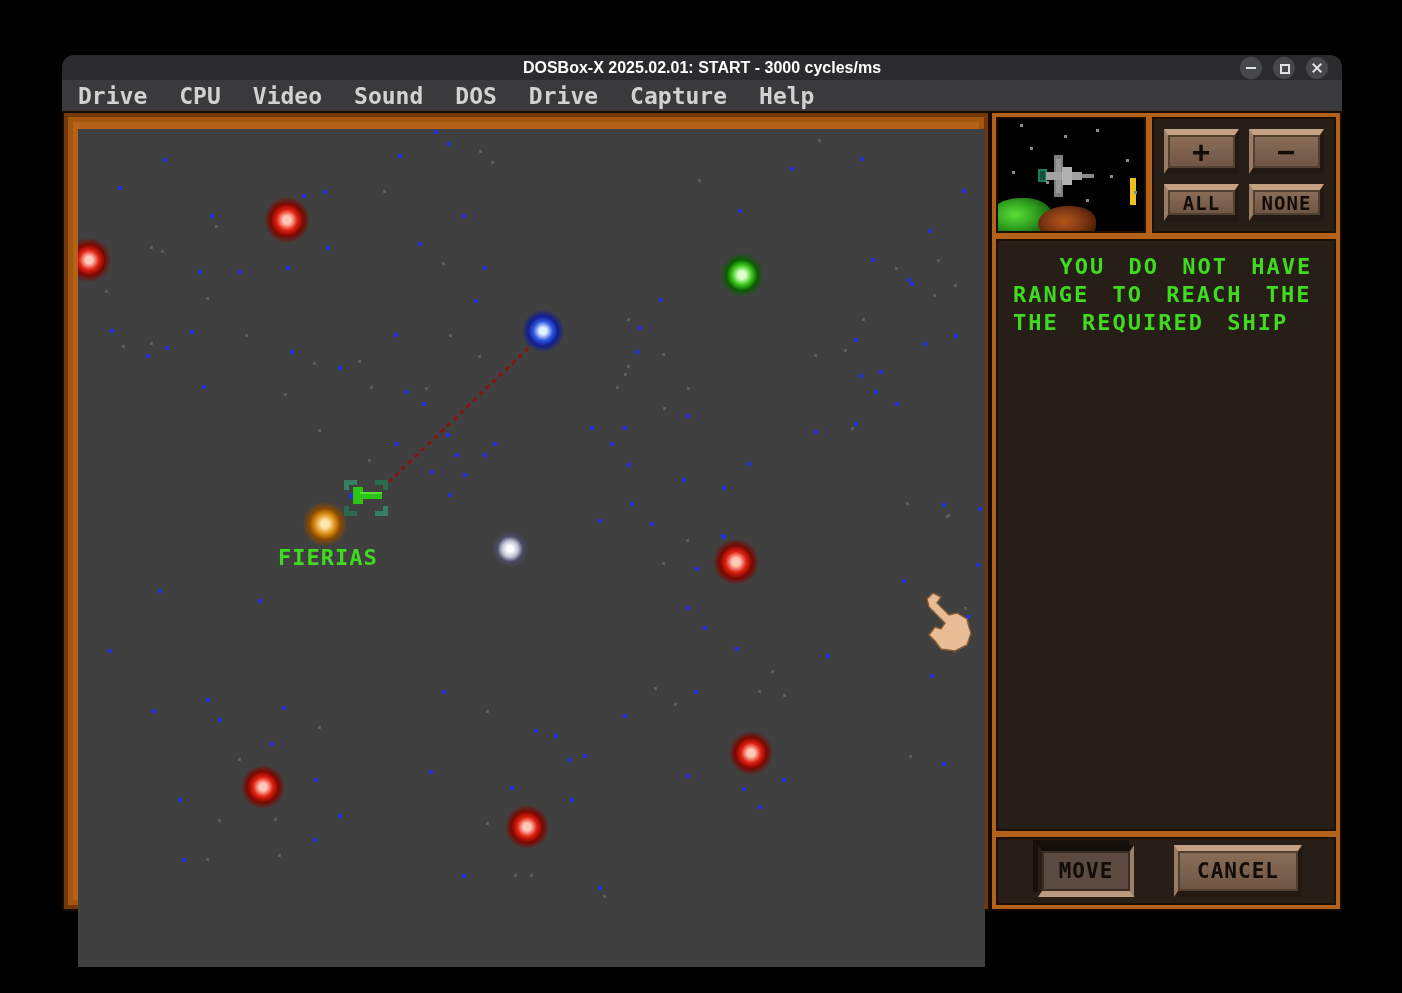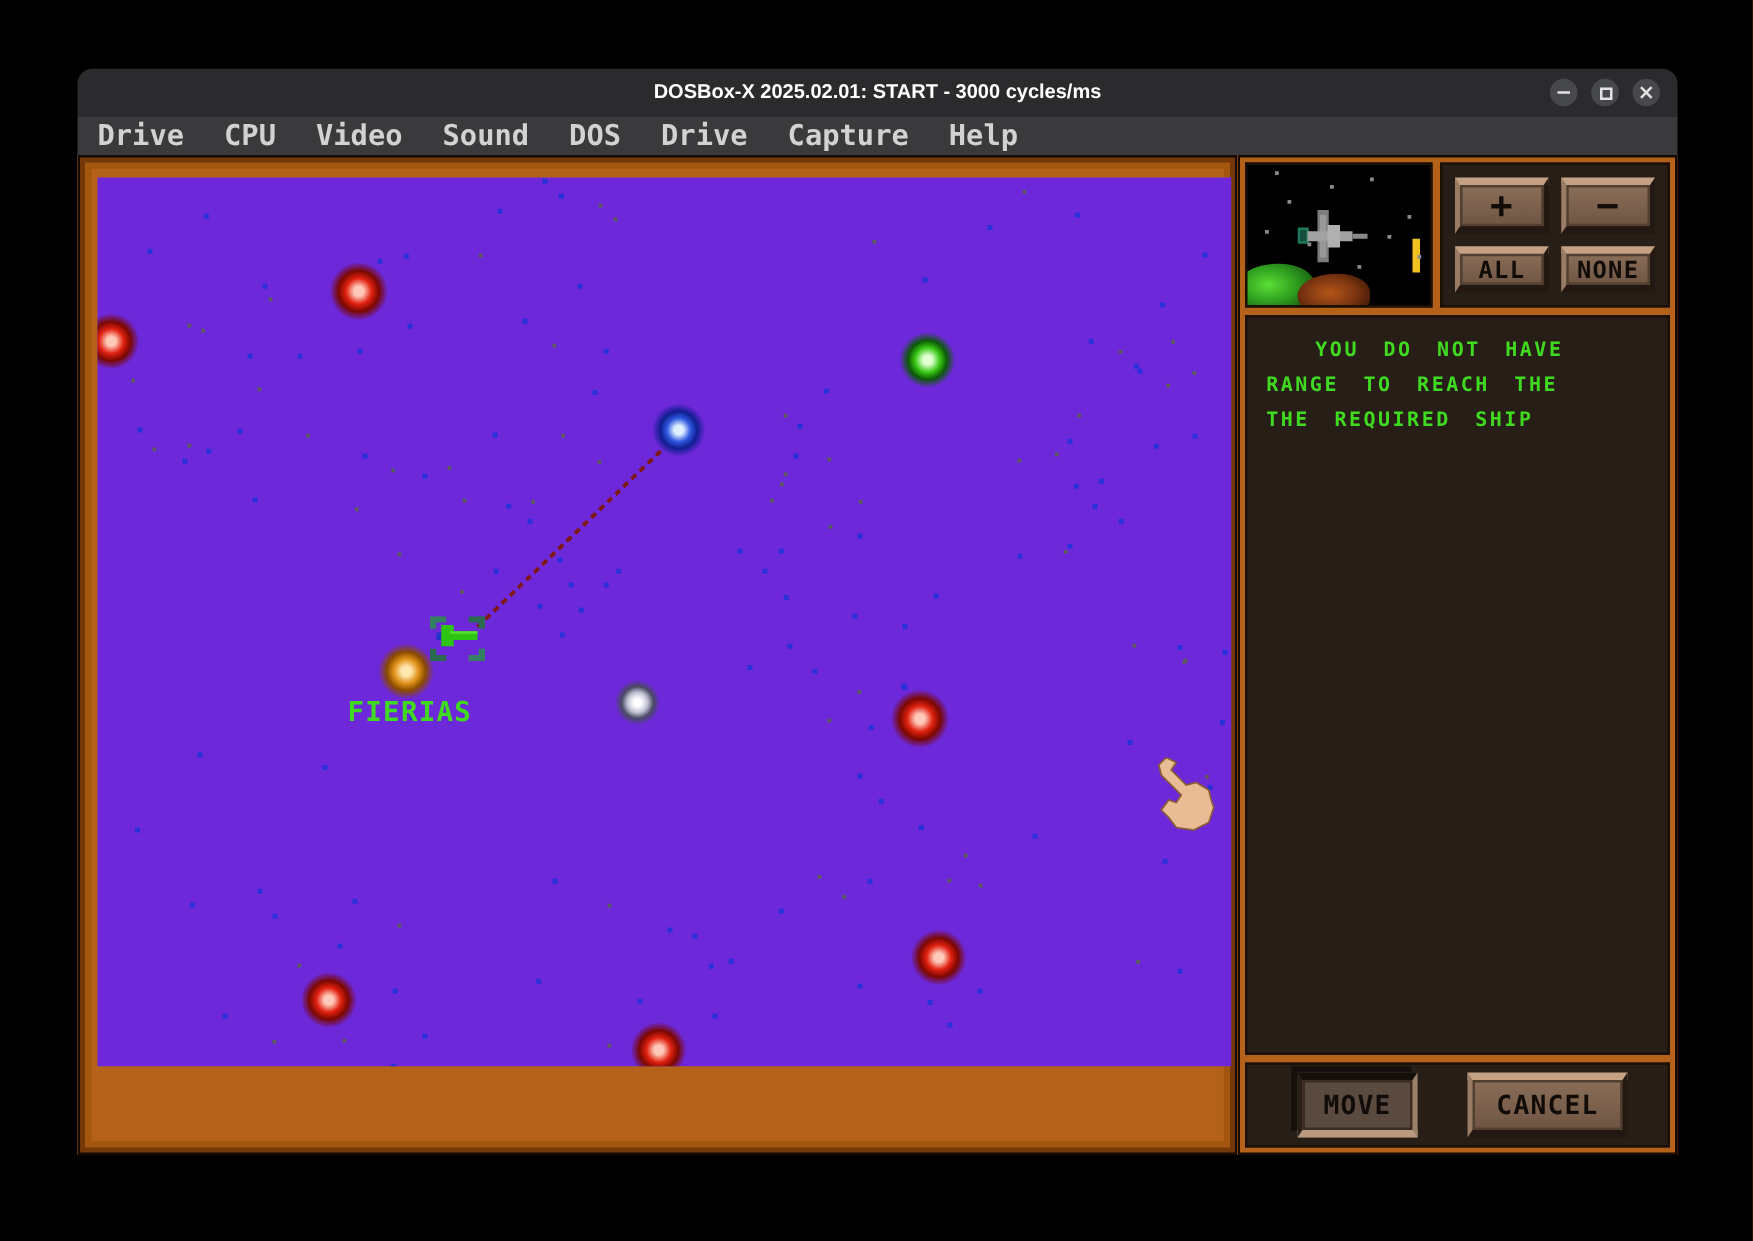--- a/index.html
+++ b/index.html
@@ -1,21 +1,21 @@
 <!DOCTYPE html>
 <html style="--titlebar: #2b2b2d; --menubar: #3a3a3c; --menu-text: #d2d2d2; --panel-orange: #b4621a; --panel-bg: #271e17; --text-green: #40da20; --btn-face: #8a6e58; --btn-face2: #6e5443; --btn-light: #c4a183; --btn-mid: #9a7c64; --btn-dark: #241812; --gauge-yellow: #f0c020; --speck-blue: #2830dc; --speck-gray: #5c5c5c; --route-red: #7e1810; --cursor-tan: #e8bc94;"><head>
 <meta charset="utf-8">
 <style>
   html,body{margin:0;padding:0;background:#000;}
   .page{position:relative;width:1402px;height:993px;background:#000;overflow:hidden;
         font-family:"DejaVu Sans Mono",monospace;}
   .window{position:absolute;left:62px;top:55px;width:1280px;}
 
   
-  .titlebar{height:38px;background:var(--titlebar,#2b2b2d);border-radius:12px 12px 0 0;
+  .titlebar{height:25px;background:var(--titlebar,#2b2b2d);border-radius:12px 12px 0 0;
             display:flex;align-items:center;justify-content:center;position:relative;}
   .title{color:#fff;font-family:"Liberation Sans",sans-serif;font-weight:bold;font-size:16px;}
   .winbtns{position:absolute;right:14px;top:50%;transform:translateY(-50%);display:flex;gap:11px;}
   .wbtn{width:22px;height:22px;border-radius:50%;background:#47484c;position:relative;cursor:pointer;}
   .glyph{position:absolute;inset:0;}
   .glyph.min::after{content:"";position:absolute;left:6px;right:6px;top:10px;height:2px;background:#e2e2e2;}
   .glyph.max::after{content:"";position:absolute;left:7px;top:7px;width:6px;height:6px;border:2px solid #e2e2e2;}
   .glyph.close::before,.glyph.close::after{content:"";position:absolute;left:5px;top:10px;width:12px;height:2px;background:#e2e2e2;}
   .glyph.close::before{transform:rotate(45deg);}
   .glyph.close::after{transform:rotate(-45deg);}
@@ -24,21 +24,21 @@
   .menubar{height:31px;background:var(--menubar,#3a3a3c);display:flex;align-items:center;
            gap:32px;padding-left:16px;}
   .menu-item{color:var(--menu-text,#d2d2d2);font-size:23px;font-weight:bold;cursor:pointer;}
 
   
   .game{position:relative;width:1280px;height:800px;background:#000;}
 
   .map-frame{position:absolute;left:0;top:0;width:928px;height:800px;
              background:var(--panel-orange,#b4621a);
              box-shadow:inset 0 0 0 2px #150b02,inset 0 0 0 6px #74370a,inset 0 0 0 11px #a3570e;}
-  .map{position:absolute;left:16px;top:18px;width:907px;height:711px;background:#6d28d9;overflow:hidden;}
+  .map{position:absolute;left:16px;top:18px;width:907px;height:838px;background:#404040;overflow:hidden;}
 
   .speck{position:absolute;width:4px;height:4px;}
   .speck.blue{background:var(--speck-blue,#2830dc);}
   .speck.gray{background:var(--speck-gray,#5c5c5c);width:3px;height:3px;}
   .speck.vp{background:#8a8a8a;width:3px;height:3px;}
 
   .star{position:absolute;border-radius:50%;z-index:1;cursor:pointer;}
   .route{position:absolute;height:3px;transform-origin:0 50%;z-index:2;}
   .fleet-icon{position:absolute;z-index:3;cursor:pointer;}
   .syslabel{position:absolute;z-index:3;color:var(--text-green,#40da20);
@@ -66,21 +66,21 @@
   .gbtn{font-family:"DejaVu Sans Mono",monospace;font-weight:bold;font-size:19px;letter-spacing:1px;
         color:#120c08;background:linear-gradient(var(--btn-face,#8a6e58),var(--btn-face2,#6e5443));
         border-style:solid;border-width:6px 4px 6px 4px;
         border-top-color:var(--btn-light,#c4a183);border-left-color:var(--btn-mid,#9a7c64);
         border-right-color:var(--btn-dark,#241812);border-bottom-color:var(--btn-dark,#241812);
         box-shadow:inset 0 0 0 2px #51402f;padding:0;cursor:pointer;}
   .gbtn.sym{font-size:30px;line-height:1;}
 
   .message{flex:1;background:var(--panel-bg,#271e17);border:2px solid #1c0f04;
            padding:12px 6px 0 15px;box-sizing:border-box;}
-  .msg-line{color:var(--text-green,#40da20);font-size:16px;font-weight:bold;line-height:28px;
+  .msg-line{color:var(--text-green,#40da20);font-size:22px;font-weight:bold;line-height:28px;
             letter-spacing:2px;word-spacing:8px;white-space:pre;}
 
   .actions{height:68px;background:var(--panel-bg,#271e17);border:2px solid #1c0f04;
            display:flex;align-items:center;gap:40px;padding-left:40px;box-sizing:border-box;}
   .abtn{font-family:"DejaVu Sans Mono",monospace;font-weight:bold;font-size:21px;letter-spacing:1px;
         color:#120c08;width:96px;height:52px;
         background:linear-gradient(var(--btn-face,#8a6e58),var(--btn-face2,#6e5443));
         border-style:solid;border-width:6px 4px 6px 4px;
         border-top-color:var(--btn-light,#c4a183);border-left-color:var(--btn-mid,#9a7c64);
         border-right-color:var(--btn-dark,#241812);border-bottom-color:var(--btn-dark,#241812);

